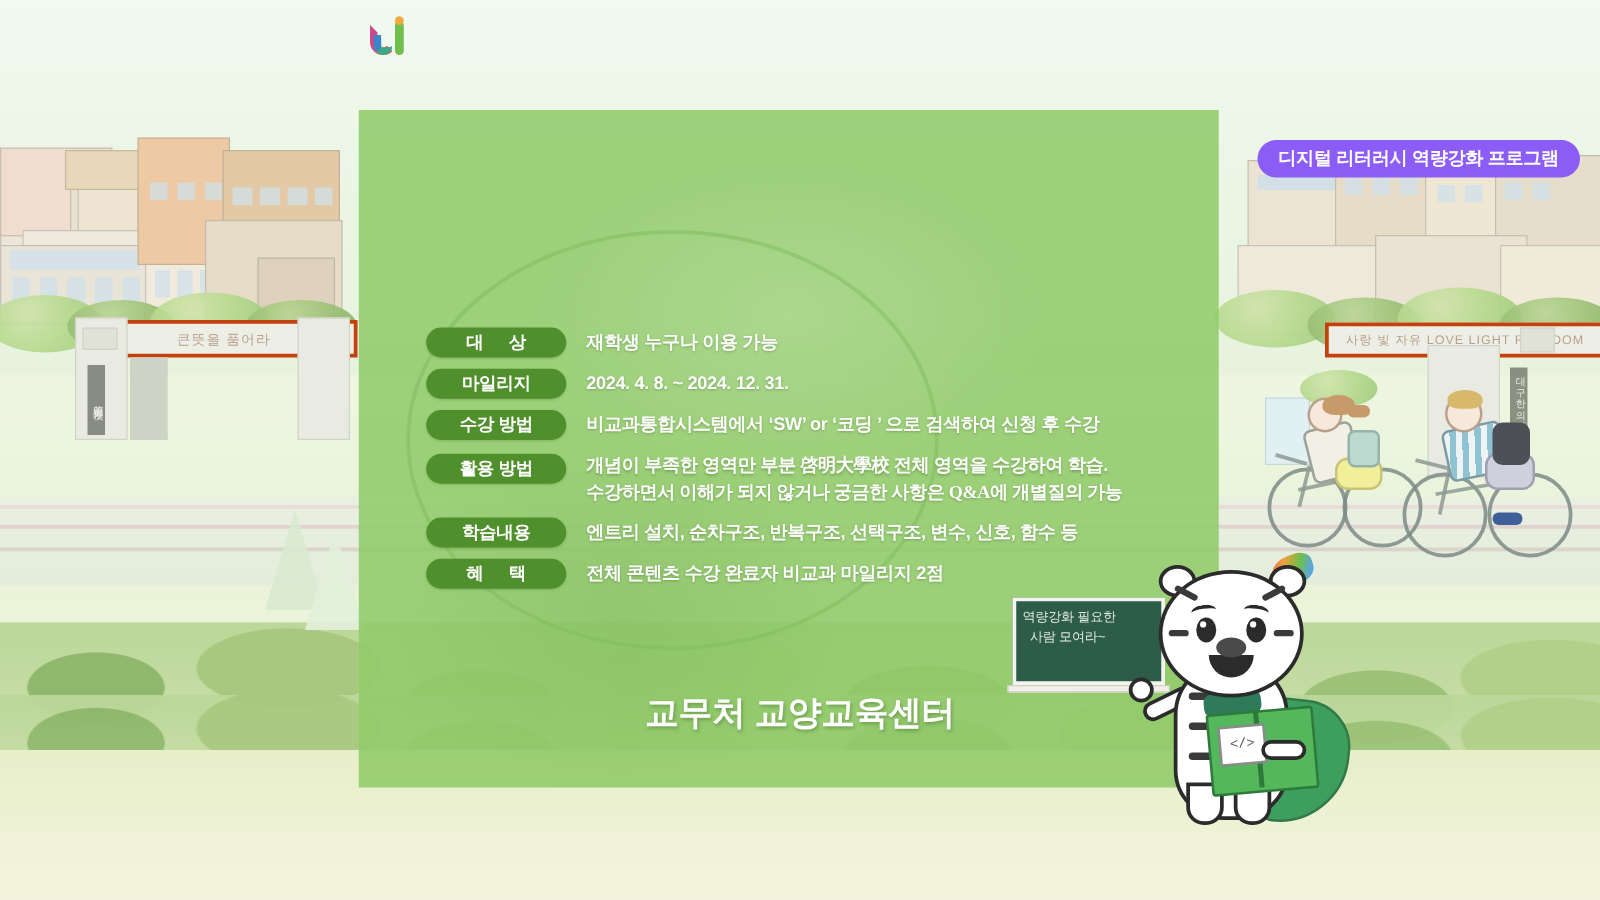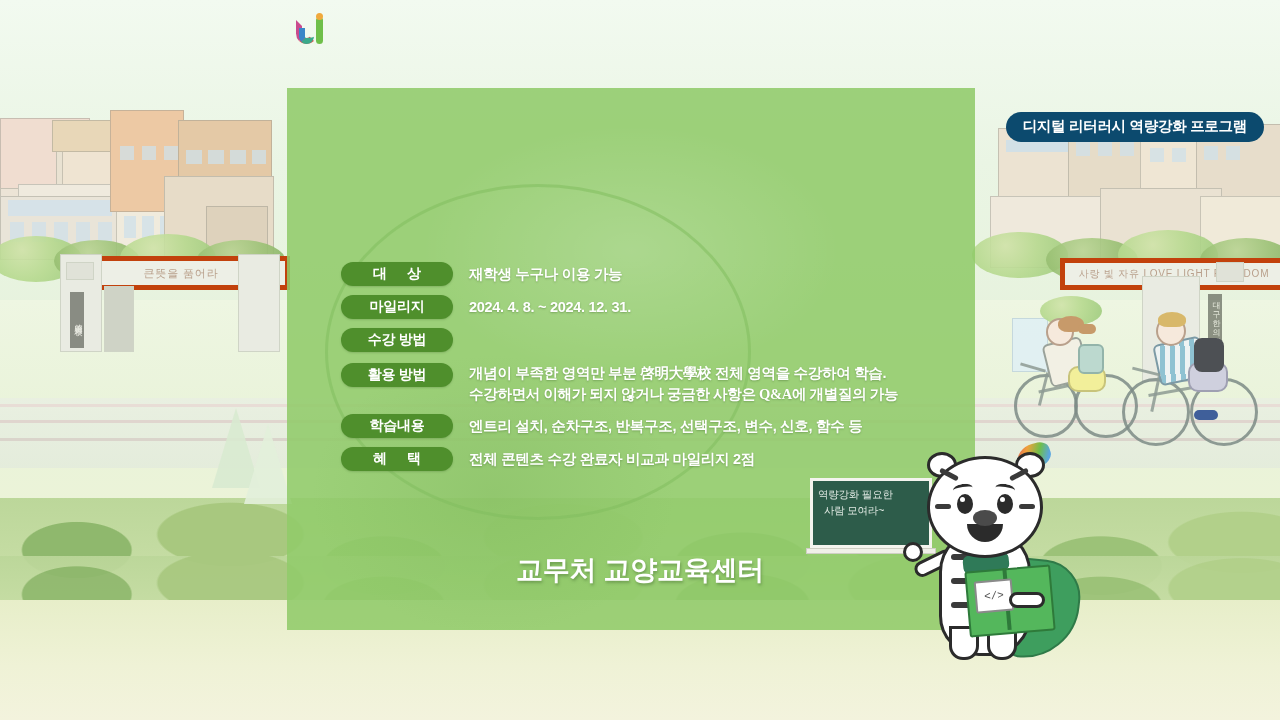--- a/index.html
+++ b/index.html
@@ -28,21 +28,21 @@
   .road-line{
     position:absolute;left:0;width:1280px;height:3px;background:#e7d9d4;opacity:.85;
   }
   
   .bld{position:absolute;border:1px solid rgba(150,150,140,.45);}
   .win{position:absolute;background:#cfe0ea;opacity:.75;}
 
   
   .gate{position:absolute;background:#eef0e8;border:1px solid #cfd4c6;}
   .gate-beam{
-    position:absolute;background:#edefe6;border:5px solid #c2410c;
+    position:absolute;background:#edefe6;border:3px solid #c2410c;
     display:flex;align-items:center;justify-content:center;
     color:#b9a08c;letter-spacing:.08em;white-space:nowrap;
   }
   .gate-pillar{position:absolute;background:#e9ebe2;border:1px solid #cfd4c6;}
   .gate-plate{
     position:absolute;background:#3c3f36;color:#e8e8e0;
     writing-mode:vertical-rl;display:flex;align-items:center;justify-content:center;
     letter-spacing:.12em;opacity:.55;
   }
 
@@ -130,21 +130,21 @@
       radial-gradient(ellipse 260px 200px at 30% 75%, rgba(120,175,85,.28) 0%, transparent 70%);
     pointer-events:none;
   }
   .panel-oval{
     position:absolute;left:38px;top:96px;width:420px;height:330px;
     border:3px solid rgba(130,190,95,.55);border-radius:50%;
   }
 
   #badge{
     position:absolute;right:16px;top:112px;
-    background:#0c4a6e;color:#fff;border-radius:16px;
+    background:#8b5cf6;color:#fff;border-radius:16px;
     padding:5px 17px 6px;font-size:14.5px;font-weight:bold;letter-spacing:-.02em;
     white-space:nowrap;
   }
 
   #title{
     position:absolute;left:0;right:0;top:150px;text-align:center;
     color:#fff;font-size:39px;font-weight:bold;line-height:1.22;
     letter-spacing:.01em;
     text-shadow:1px 2px 3px rgba(70,110,50,.55), 0 0 2px rgba(80,125,55,.45);
   }
@@ -449,20 +449,23 @@
 
     <div class="row">
       <div class="pill">마일리지</div>
       <div class="val">
         <span>2024. 4. 8. ~ 2024. 12. 31.</span>
       </div>
     </div>
 
     <div class="row">
       <div class="pill">수강 방법</div>
+      <div class="val">
+        <span>비교과통합시스템에서 ‘SW’ or ‘코딩 ’ 으로 검색하여 신청 후 수강</span>
+      </div>
     </div>
 
     <div class="row two">
       <div class="pill">활용 방법</div>
       <div class="val">
         <span>개념이 부족한 영역만 부분 啓明大學校 전체 영역을 수강하여 학습.</span>
         <span class="l2">수강하면서 이해가 되지 않거나 궁금한 사항은 Q&amp;A에 개별질의 가능</span>
       </div>
     </div>
 

